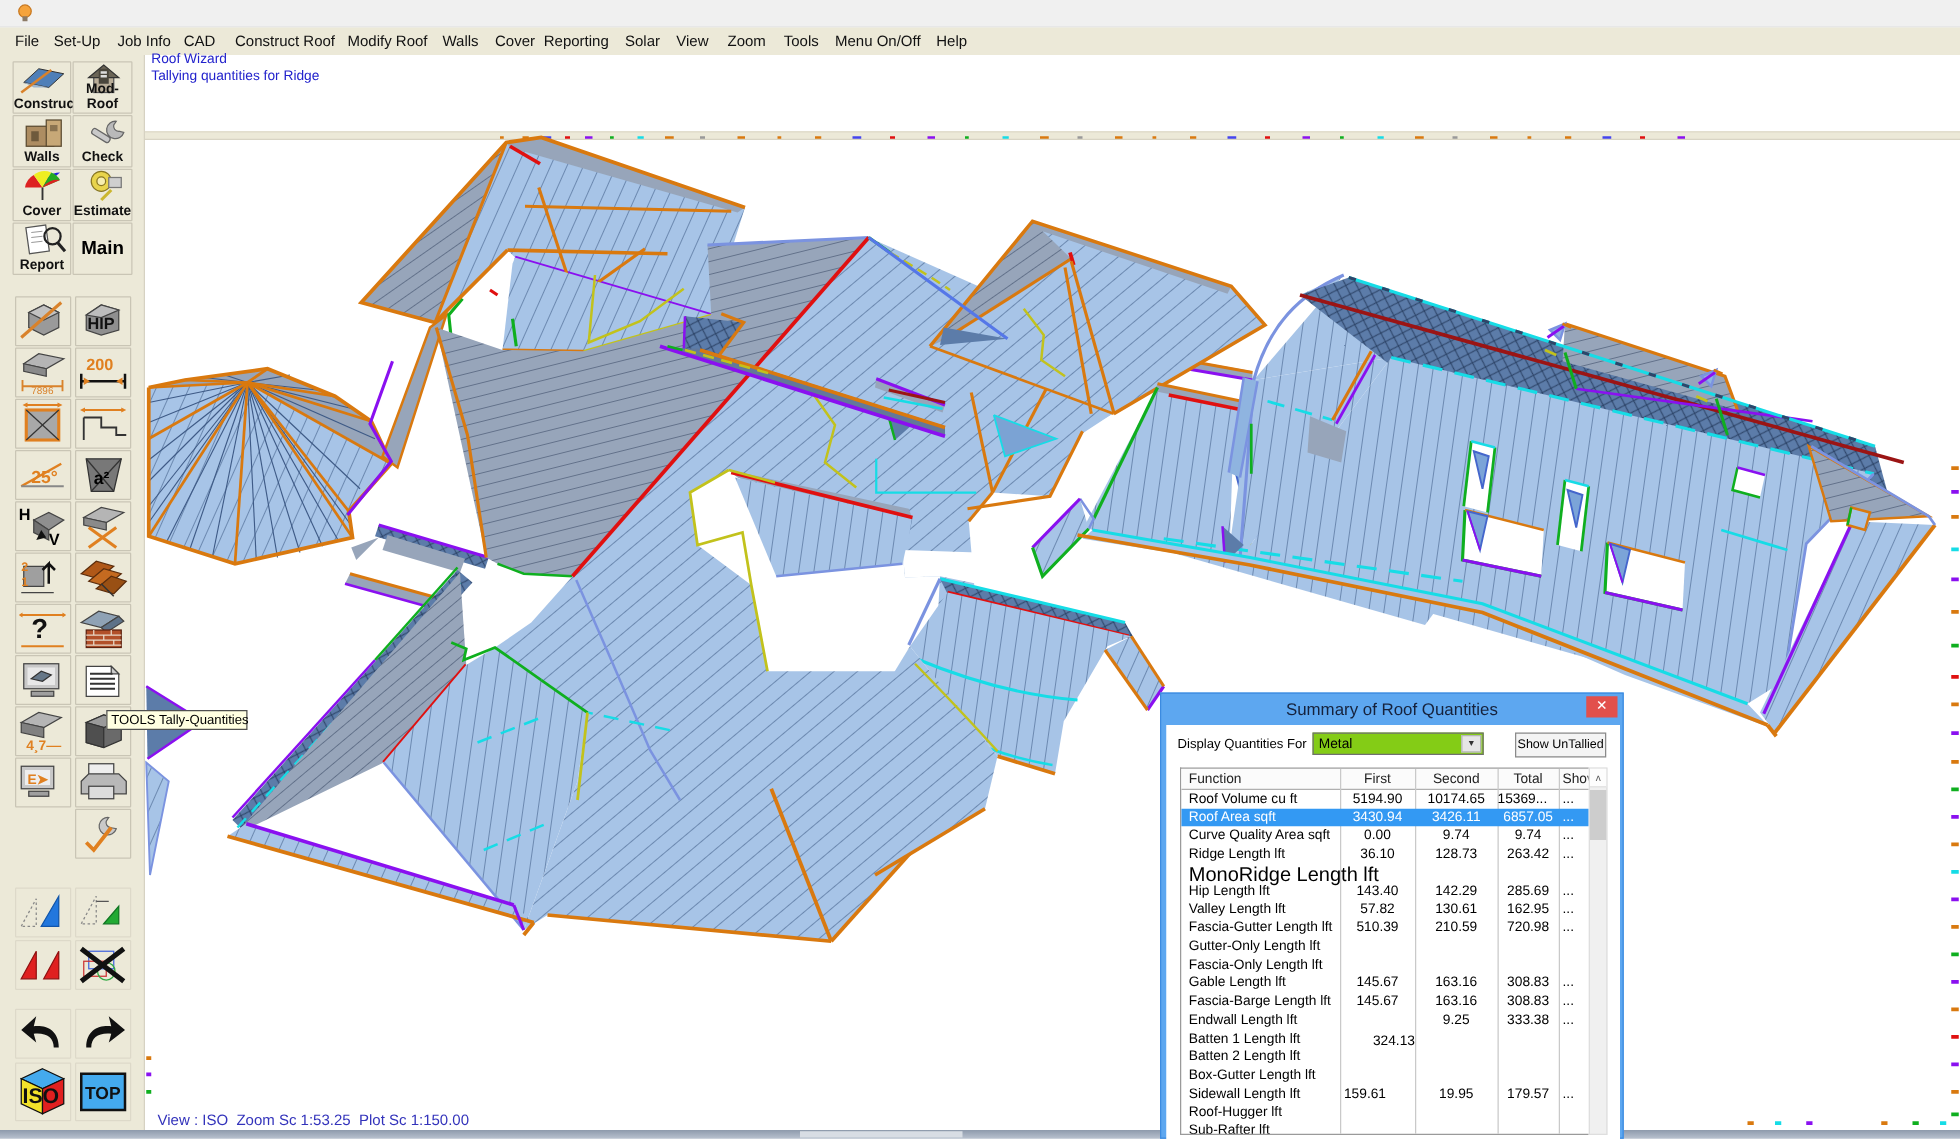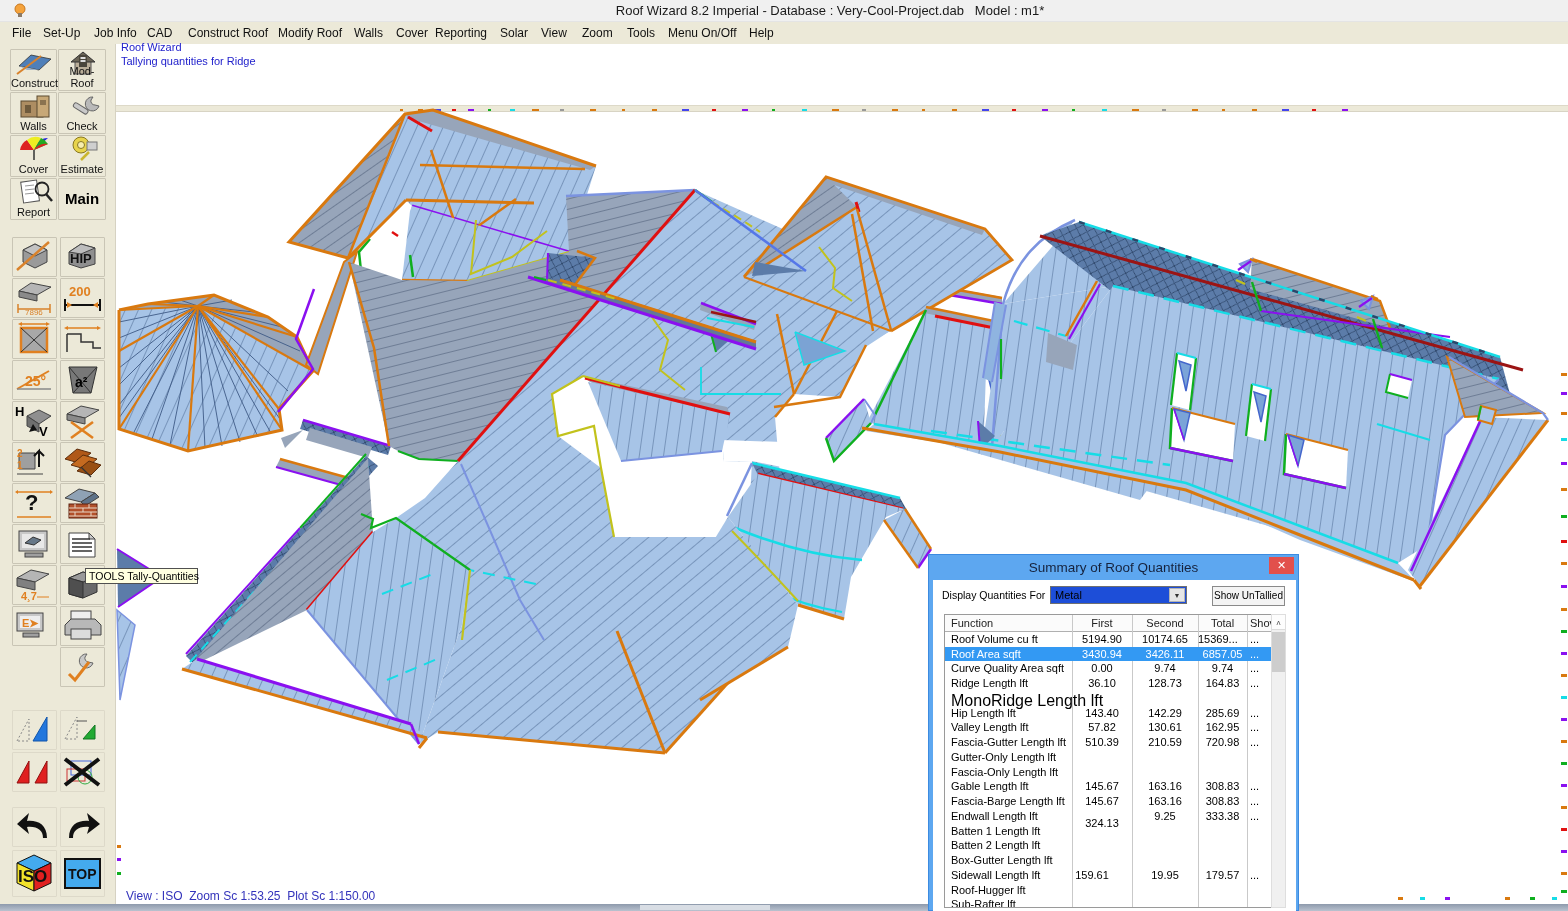--- a/index.html
+++ b/index.html
@@ -3,38 +3,37 @@
 <style>
 *{margin:0;padding:0;box-sizing:border-box}
 html,body{width:1568px;height:911px;overflow:hidden;background:#fff;font-family:"Liberation Sans",sans-serif}
 #app{position:absolute;left:0;top:0;width:1568px;height:911px}
 #titlebar{position:absolute;left:0;top:0;width:1568px;height:22px;background:#f0f0f0;border-bottom:1px solid #e4e4e4}
 #titletext{position:absolute;left:0;top:3px;width:1568px;text-align:center;font-size:13px;color:#1a1a1a;padding-left:92px}
 #menubar{position:absolute;left:0;top:22px;width:1568px;height:22px;background:#ece9d8}
 .mi{position:absolute;top:4px;font-size:12px;color:#111}
 #toolbar{position:absolute;left:0;top:44px;width:116px;height:860px;background:#ece9d8;border-right:1px solid #d6d2c2}
 .tbtn{position:absolute;background:#ece9d8;border:1px solid #c9c5b5;border-radius:1px}
-.tlab{position:absolute;left:0;right:0;bottom:1px;text-align:center;font-size:11px;font-weight:normal;color:#111}
+.tlab{position:absolute;left:0;right:0;bottom:1px;text-align:center;font-size:11px;font-weight:bold;color:#111}
 #canvas{position:absolute;left:116px;top:44px;width:1452px;height:867px;background:#fff}
 #msg1,#msg2{position:absolute;color:#2222cc;font-size:11px}
 #msg1{left:121px;top:41px}
 #msg2{left:121px;top:55px}
 #tickstrip{position:absolute;left:116px;top:105px;width:1452px;height:7px;background:#ece9d8;border-top:1px solid #ddd9c8;border-bottom:1px solid #d8d4c4}
 #status{position:absolute;left:126px;top:889px;color:#3333bb;font-size:12px}
 #bottombar{position:absolute;left:0;top:904px;width:1568px;height:7px;background:linear-gradient(#8e9aac,#b9c2cf)}
 #tooltip{position:absolute;left:85px;top:568px;width:113px;height:16px;background:#ffffe1;border:1px solid #505050;font-size:10.5px;color:#000;line-height:14px;padding-left:3px;white-space:nowrap}
 #dlg{position:absolute;left:928px;top:554px;width:371px;height:357px;background:#5da7f0;border:1px solid #3c8be0}
 #dlgtitle{position:absolute;left:0;top:0;width:100%;height:25px;color:#16223c;font-size:13.5px;text-align:center;padding-top:5px}
 #dlgclose{position:absolute;right:4px;top:2px;width:25px;height:17px;background:#e2504c;color:#fff;font-size:11px;text-align:center;line-height:16px}
 #dlgbody{position:absolute;left:4px;top:25px;width:363px;height:408px;background:#fff}
 </style></head>
 <body>
 <div id="app">
 <div id="titlebar">
-      <div id="titletext">Roof Wizard 8.2 Imperial - Database : Very-Cool-Project.dab&nbsp;&nbsp; Model : m1*</div>
 <svg style="position:absolute;left:13px;top:3px" width="14" height="16">
         <circle cx="7" cy="6" r="5" fill="#f5a33c" stroke="#c87820"></circle>
         <rect x="5" y="10" width="4" height="4" fill="#8c7a66"></rect>
       </svg>
 </div>
 <div id="menubar">
 <span class="mi" style="left:12px">File</span>
 <span class="mi" style="left:43px">Set-Up</span>
 <span class="mi" style="left:94px">Job Info</span>
 <span class="mi" style="left:147px">CAD</span>
@@ -615,21 +614,21 @@
 <div id="status">View : ISO&nbsp; Zoom Sc 1:53.25&nbsp; Plot Sc 1:150.00</div>
 <div id="bottombar">
       <div style="position:absolute;left:640px;top:1px;width:130px;height:5px;background:#d8dde4"></div>
     </div>
 <div id="tooltip">TOOLS Tally-Quantities</div>
 <div id="dlg">
 <div id="dlgtitle">Summary of Roof Quantities</div>
 <div id="dlgclose">✕</div>
 <div id="dlgbody">
 <div style="position:absolute;left:9px;top:9px;font-size:10.5px;color:#000;white-space:nowrap">Display Quantities For</div>
-<div style="position:absolute;left:117px;top:6px;width:137px;height:18px;background:#1d4ed8;border:1px solid #707070;font-size:11px;padding:2px 0 0 4px">Metal<span style="position:absolute;right:1px;top:1px;width:16px;height:14px;background:#e6e6e6;border:1px solid #b4b4b4;text-align:center;font-size:7px;line-height:14px;color:#333">▼</span></div>
+<div style="position:absolute;left:117px;top:6px;width:137px;height:18px;background:#84cc16;border:1px solid #707070;font-size:11px;padding:2px 0 0 4px">Metal<span style="position:absolute;right:1px;top:1px;width:16px;height:14px;background:#e6e6e6;border:1px solid #b4b4b4;text-align:center;font-size:7px;line-height:14px;color:#333">▼</span></div>
 <div style="position:absolute;left:279px;top:6px;width:73px;height:20px;background:#f4f4f4;border:1px solid #8a8a8a;font-size:10px;text-align:center;line-height:18px;white-space:nowrap;overflow:hidden">Show UnTallied</div>
 <div style="position:absolute;left:11px;top:34px;width:327px;height:294px;border:1px solid #9a9a9a;border-right:none;background:#fff;overflow:hidden">
 <div style="position:absolute;left:0;top:0;width:327px;height:17px;background:#fbfbfb;border-bottom:1px solid #b0b0b0;font-size:11px;color:#222">
             <span style="position:absolute;left:6px;top:2px">Function</span>
             <span style="position:absolute;left:127px;width:60px;top:2px;text-align:center">First</span>
             <span style="position:absolute;left:187px;width:66px;top:2px;text-align:center">Second</span>
             <span style="position:absolute;left:253px;width:49px;top:2px;text-align:center">Total</span>
             <span style="position:absolute;left:305px;top:2px">Shov</span>
           </div>
 <div style="position:absolute;left:127px;top:0;width:1px;height:294px;background:#c9c9c9"></div>
@@ -654,21 +653,21 @@
             <span style="position:absolute;left:6px;top:1px;white-space:nowrap">Curve Quality Area sqft</span>
             <span style="position:absolute;left:127px;width:60px;top:1px;text-align:center">0.00</span>
             <span style="position:absolute;left:187px;width:66px;top:1px;text-align:center">9.74</span>
             <span style="position:absolute;left:253px;width:49px;top:1px;text-align:center">9.74</span>
             <span style="position:absolute;left:305px;top:1px">...</span>
           </div>
 <div style="position:absolute;left:0;top:61.22px;width:327px;height:14.74px;color:#000;font-size:11px">
             <span style="position:absolute;left:6px;top:1px;white-space:nowrap">Ridge Length lft</span>
             <span style="position:absolute;left:127px;width:60px;top:1px;text-align:center">36.10</span>
             <span style="position:absolute;left:187px;width:66px;top:1px;text-align:center">128.73</span>
-            <span style="position:absolute;left:253px;width:49px;top:1px;text-align:center">164.83</span>
+            <span style="position:absolute;left:253px;width:49px;top:1px;text-align:center">263.42</span>
             <span style="position:absolute;left:305px;top:1px">...</span>
           </div>
 <div style="position:absolute;left:0;top:75.96px;width:327px;height:14.74px;color:#000;font-size:16px">
             <span style="position:absolute;left:6px;top:1px;white-space:nowrap">MonoRidge Length lft</span>
             <span style="position:absolute;left:127px;width:60px;top:1px;text-align:center"></span>
             <span style="position:absolute;left:187px;width:66px;top:1px;text-align:center"></span>
             <span style="position:absolute;left:253px;width:49px;top:1px;text-align:center"></span>
             <span style="position:absolute;left:305px;top:1px"></span>
           </div>
 <div style="position:absolute;left:0;top:90.70px;width:327px;height:14.74px;color:#000;font-size:11px">
@@ -715,21 +714,21 @@
           </div>
 <div style="position:absolute;left:0;top:179.14px;width:327px;height:14.74px;color:#000;font-size:11px">
             <span style="position:absolute;left:6px;top:1px;white-space:nowrap">Fascia-Barge Length lft</span>
             <span style="position:absolute;left:127px;width:60px;top:1px;text-align:center">145.67</span>
             <span style="position:absolute;left:187px;width:66px;top:1px;text-align:center">163.16</span>
             <span style="position:absolute;left:253px;width:49px;top:1px;text-align:center">308.83</span>
             <span style="position:absolute;left:305px;top:1px">...</span>
           </div>
 <div style="position:absolute;left:0;top:193.88px;width:327px;height:14.74px;color:#000;font-size:11px">
             <span style="position:absolute;left:6px;top:1px;white-space:nowrap">Endwall Length lft</span>
-            <span style="position:absolute;left:127px;width:60px;top:8px;text-align:center">324.13</span>
+            <span style="position:absolute;left:127px;width:60px;top:18px;text-align:right">324.13</span>
             <span style="position:absolute;left:187px;width:66px;top:1px;text-align:center">9.25</span>
             <span style="position:absolute;left:253px;width:49px;top:1px;text-align:center">333.38</span>
             <span style="position:absolute;left:305px;top:1px">...</span>
           </div>
 <div style="position:absolute;left:0;top:208.62px;width:327px;height:14.74px;color:#000;font-size:11px">
             <span style="position:absolute;left:6px;top:1px;white-space:nowrap">Batten 1 Length lft</span>
             <span style="position:absolute;left:127px;width:60px;top:1px;text-align:center"></span>
             <span style="position:absolute;left:187px;width:66px;top:1px;text-align:center"></span>
             <span style="position:absolute;left:253px;width:49px;top:1px;text-align:center"></span>
             <span style="position:absolute;left:305px;top:1px"></span>

